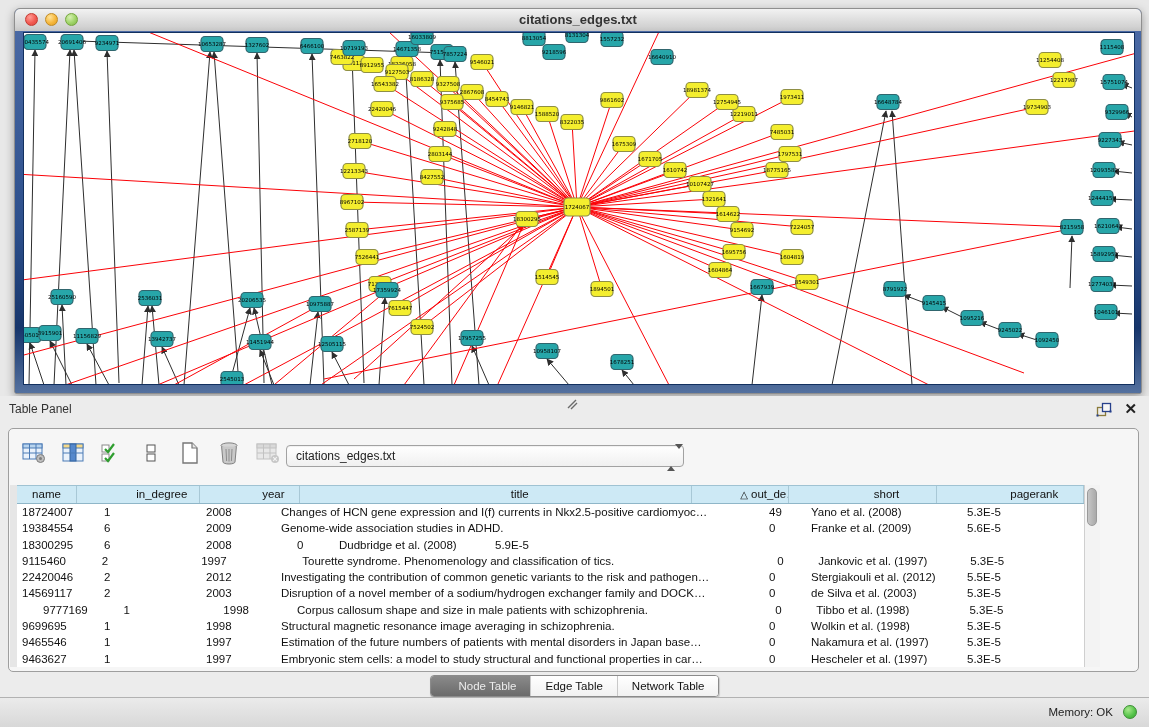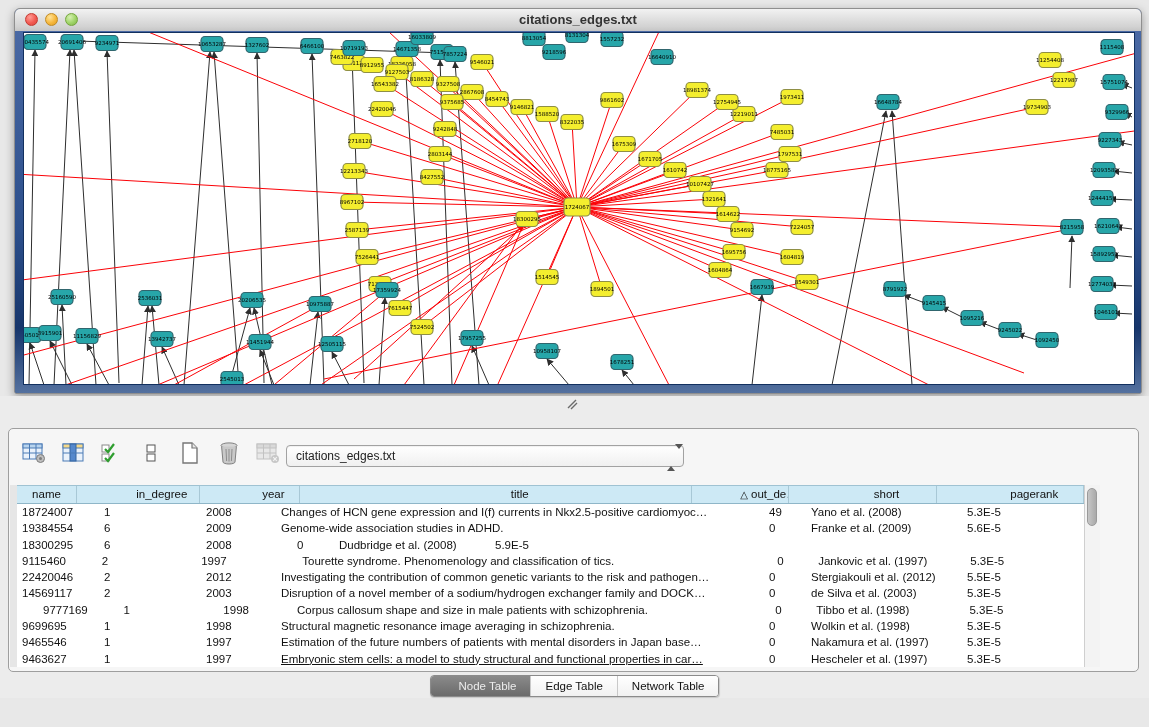--- a/index.html
+++ b/index.html
@@ -637,20 +637,32 @@
             </g>
         </svg>
       </div>
     </div>
   </div>
 
   <div class="table-panel">
     <svg class="splitter-grip" viewBox="0 0 12 12">
       <path d="M2,10 L10,2 M5,11 L11,5" stroke="#6b6b6b" stroke-width="1.4" fill="none"></path>
     </svg>
+    <div class="panel-header">
+      <div class="ph-title">Table Panel</div>
+      <div class="ph-icons">
+        <svg width="16" height="15" viewBox="0 0 16 15">
+          <rect x="1.5" y="5.5" width="8" height="8" fill="none" stroke="#8a7a3a" stroke-width="1.3"></rect>
+          <rect x="6.5" y="1.5" width="8" height="8" fill="#f6f6f6" stroke="#27408b" stroke-width="1.3"></rect>
+          <rect x="0.5" y="12.5" width="2" height="2" fill="#27408b"></rect>
+          <rect x="13.5" y="8.5" width="2" height="2" fill="#27408b"></rect>
+        </svg>
+        <div class="close-x">✕</div>
+      </div>
+    </div>
 
     <div class="panel-box">
       <div class="toolbar">
         <div class="tb-btn">
           <svg width="24" height="22" viewBox="0 0 24 22">
             <rect x="1" y="2" width="19" height="15" fill="#eaf2fb" stroke="#4a7ab5"></rect>
             <rect x="1" y="2" width="19" height="4" fill="#b8d4ee" stroke="#4a7ab5"></rect>
             <line x1="7.5" y1="2" x2="7.5" y2="17" stroke="#4a7ab5"></line>
             <line x1="14" y1="2" x2="14" y2="17" stroke="#4a7ab5"></line>
             <line x1="1" y1="11" x2="20" y2="11" stroke="#4a7ab5"></line>
@@ -807,33 +819,37 @@
               <div class="cell c2" style="width: 72px;">1997</div>
               <div class="cell c3" style="width: 472px;">Estimation of the future numbers of patients with mental disorders in Japan base…</div>
               <div class="cell c4" style="width: 66px;">0</div>
               <div class="cell c5" style="width: 138px;">Nakamura et al. (1997)</div>
               <div class="cell c6" style="width: 135px;">5.3E-5</div>
             </div>
             <div class="grid-row">
               <div class="cell c0" style="width: 82px;">9463627</div>
               <div class="cell c1" style="width: 102px;">1</div>
               <div class="cell c2" style="width: 72px;">1997</div>
-              <div class="cell c3" style="width: 472px; text-decoration: underline;">Embryonic stem cells: a model to study structural and functional properties in car…</div>
+              <div class="cell c3" style="width: 472px;">Embryonic stem cells: a model to study structural and functional properties in car…</div>
               <div class="cell c4" style="width: 66px;">0</div>
               <div class="cell c5" style="width: 138px;">Hescheler et al. (1997)</div>
               <div class="cell c6" style="width: 135px;">5.3E-5</div>
             </div>
           </div>
       </div>
       <div class="vscroll">
         <div class="vthumb"></div>
       </div>
     </div>
 
     <div class="tabbar" id="tabbar">
         <div class="tab selected">Node Table</div>
         <div class="tab">Edge Table</div>
         <div class="tab">Network Table</div>
       </div>
   </div>
 
+  <div class="statusbar">
+    <span class="mem">Memory: OK</span>
+    <span class="status-light"></span>
+  </div>
 
 </div>
 
 </body></html>

